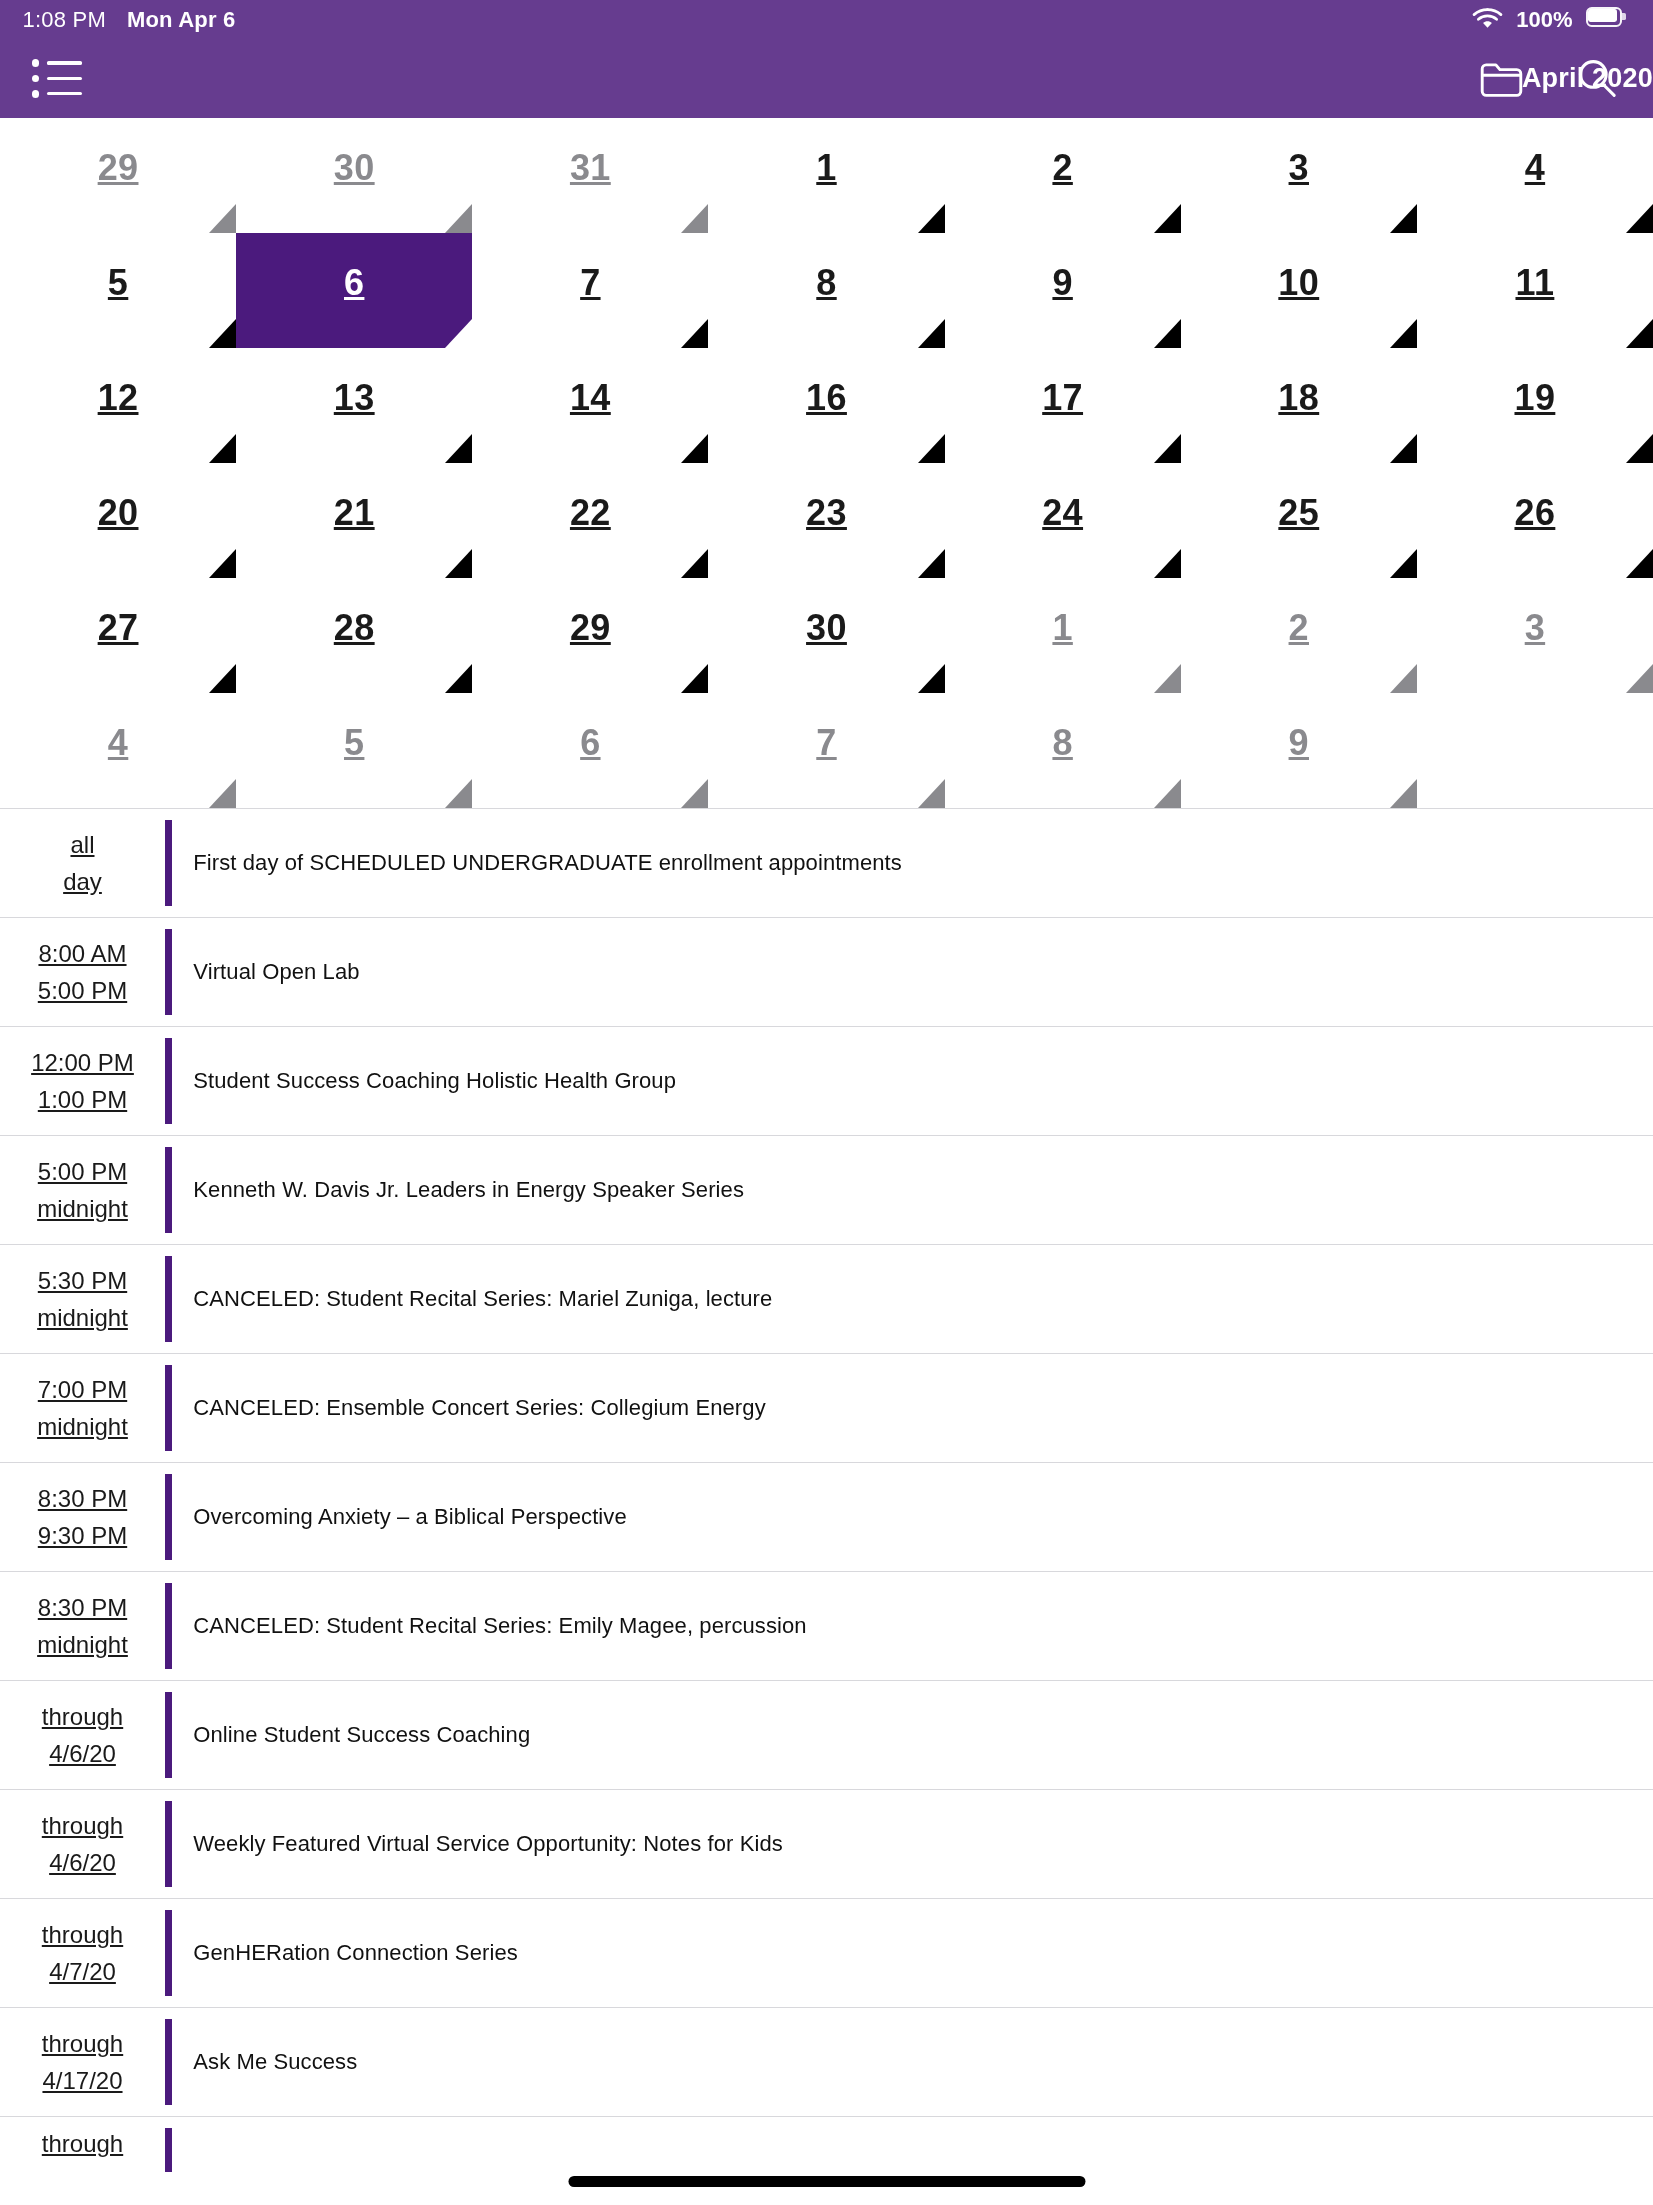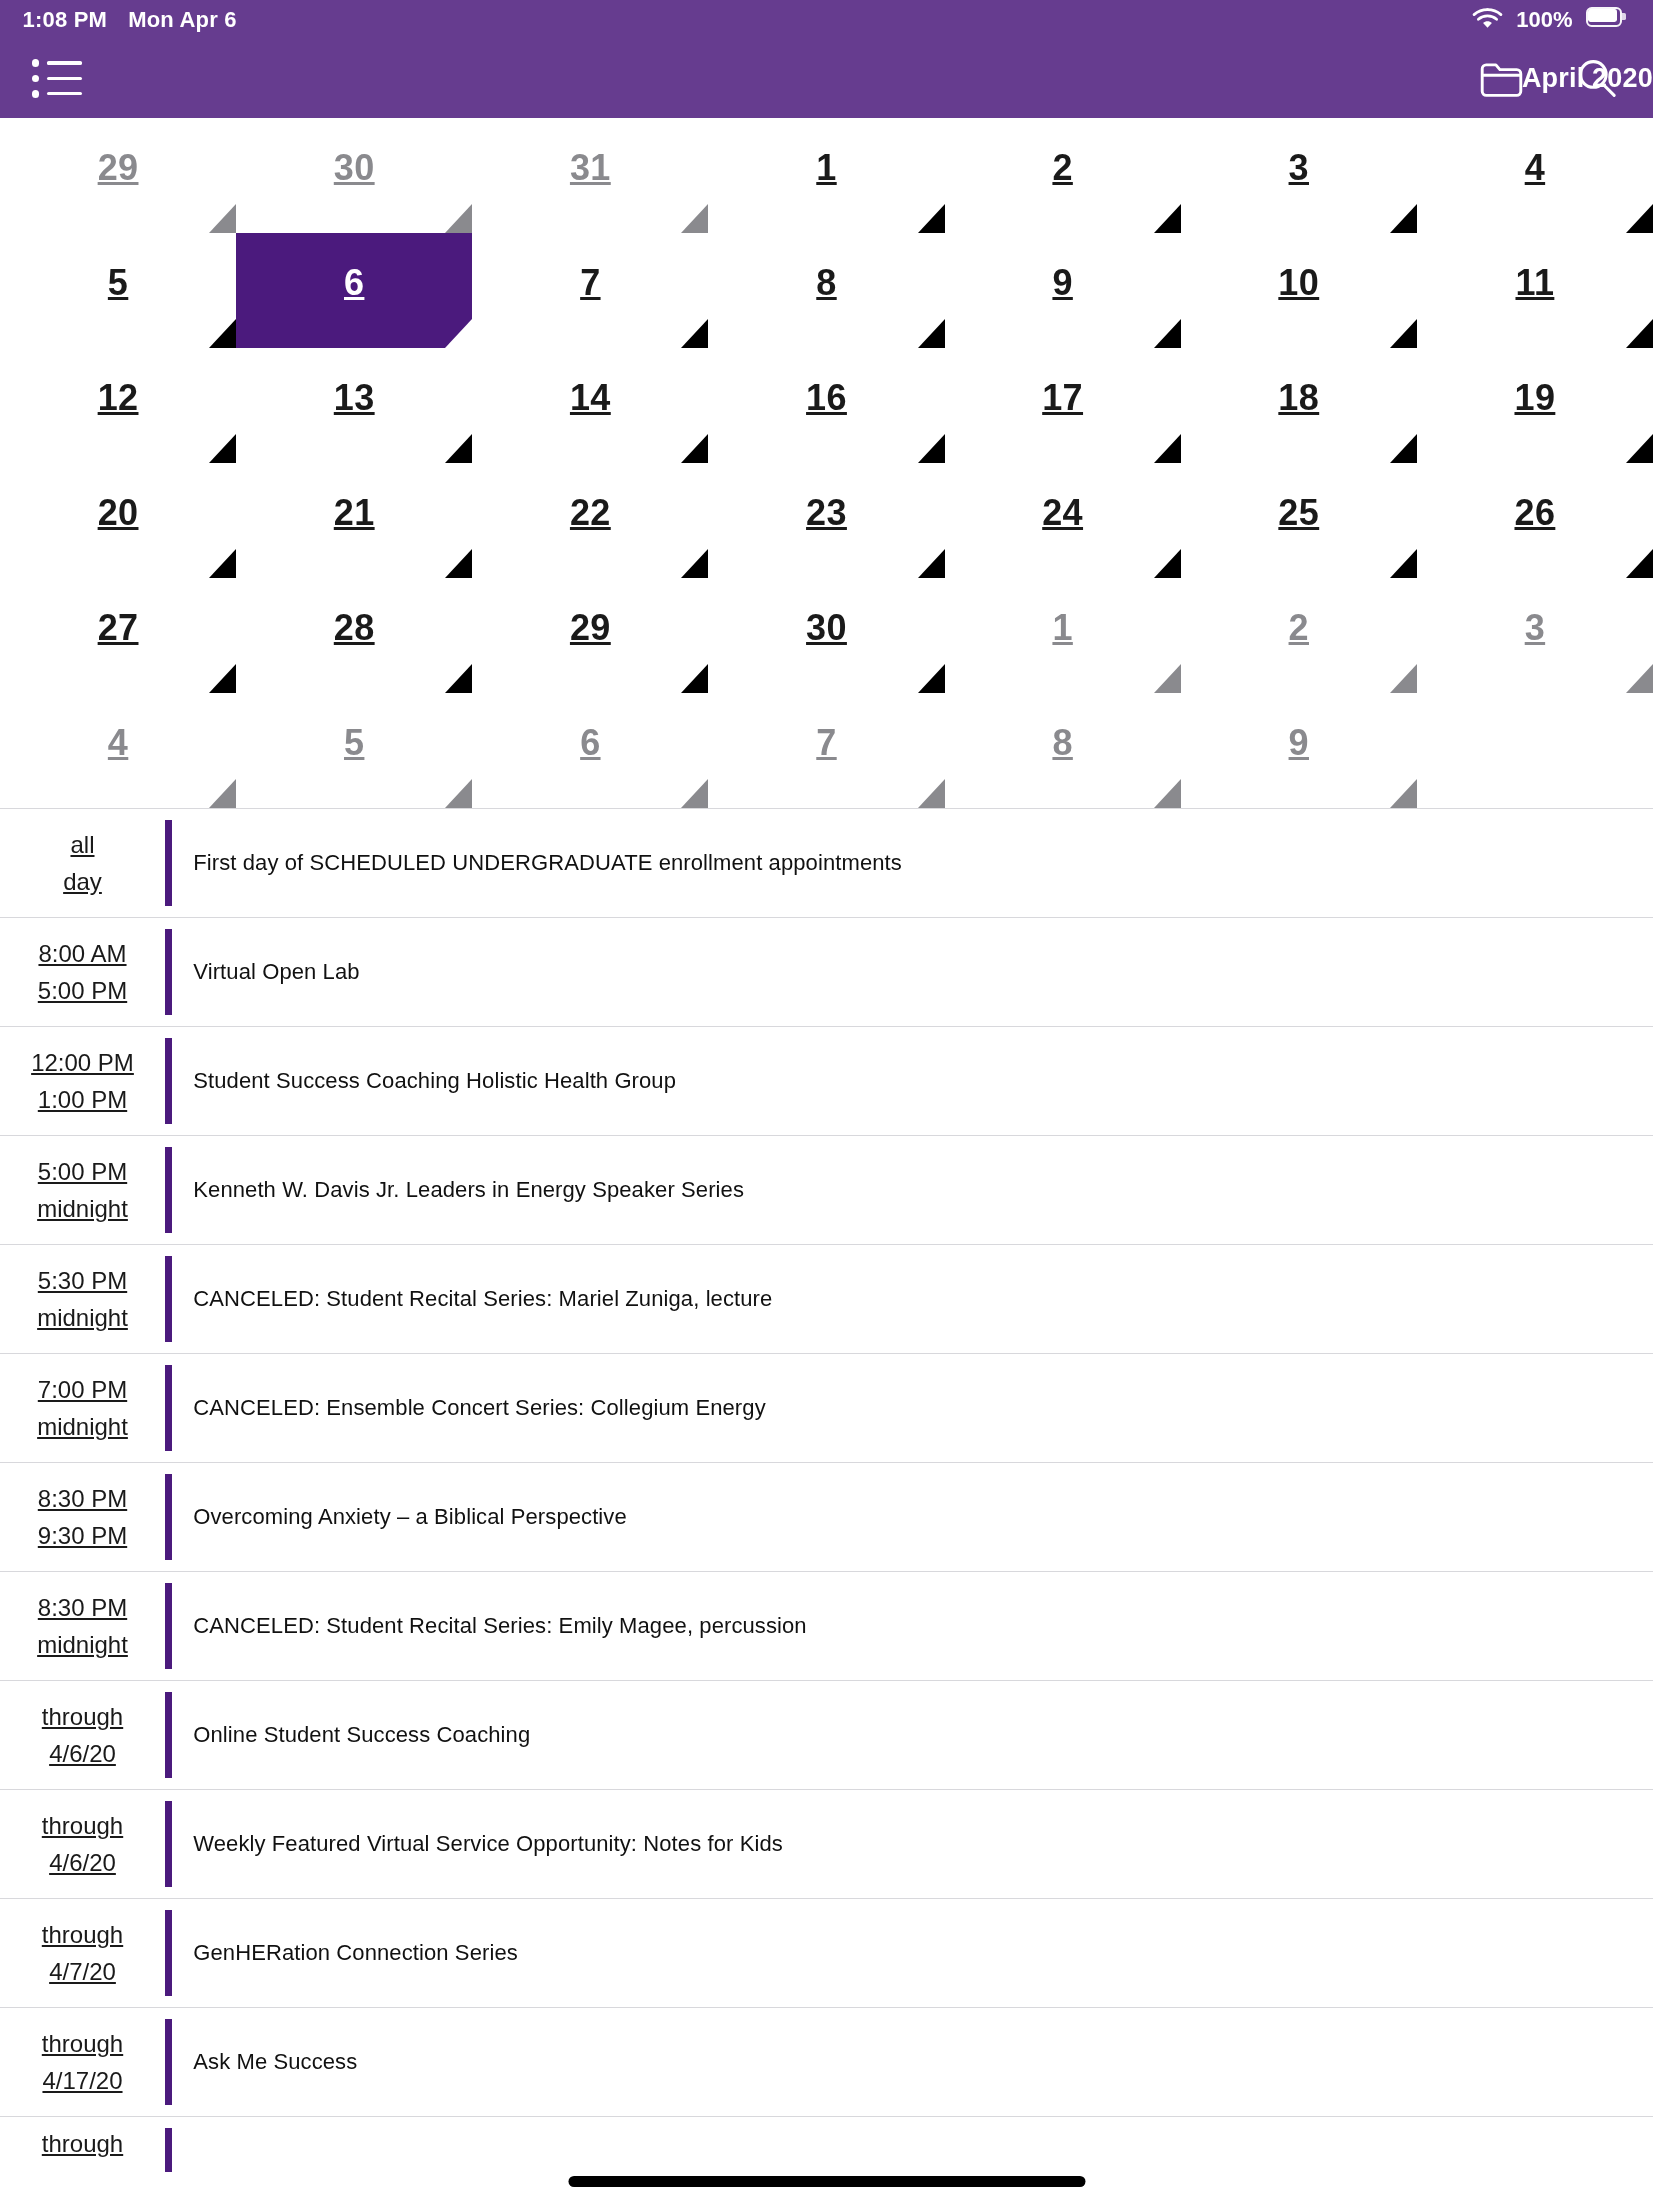--- a/index.html
+++ b/index.html
@@ -14,21 +14,21 @@
   .status-bar {
     height:39px;
     background:#663C8F;
     display:flex;
     align-items:center;
     justify-content:space-between;
     padding:0 27.4px 0 22.6px;
     color:#ffffff;
   }
   .status-left { display:flex; align-items:center; gap:21px; }
-  .status-time { font-size:22px; font-weight:700; letter-spacing:0.2px; }
+  .status-time { font-size:22px; font-weight:400; letter-spacing:0.2px; }
   .status-date { font-size:22px; font-weight:600; letter-spacing:0.2px; }
   .status-right { display:flex; align-items:flex-start; gap:13px; }
   .wifi-icon { width:31px; height:22px; display:block; }
   .battery-pct { font-size:22px; font-weight:600; }
   .battery-icon { width:40px; height:20px; position:relative; }
   .battery-body {
     position:absolute; left:0; top:0; width:36px; height:20px;
     border:2.4px solid rgba(255,255,255,0.95); border-radius:5.7px;
   }
   .battery-fill {

